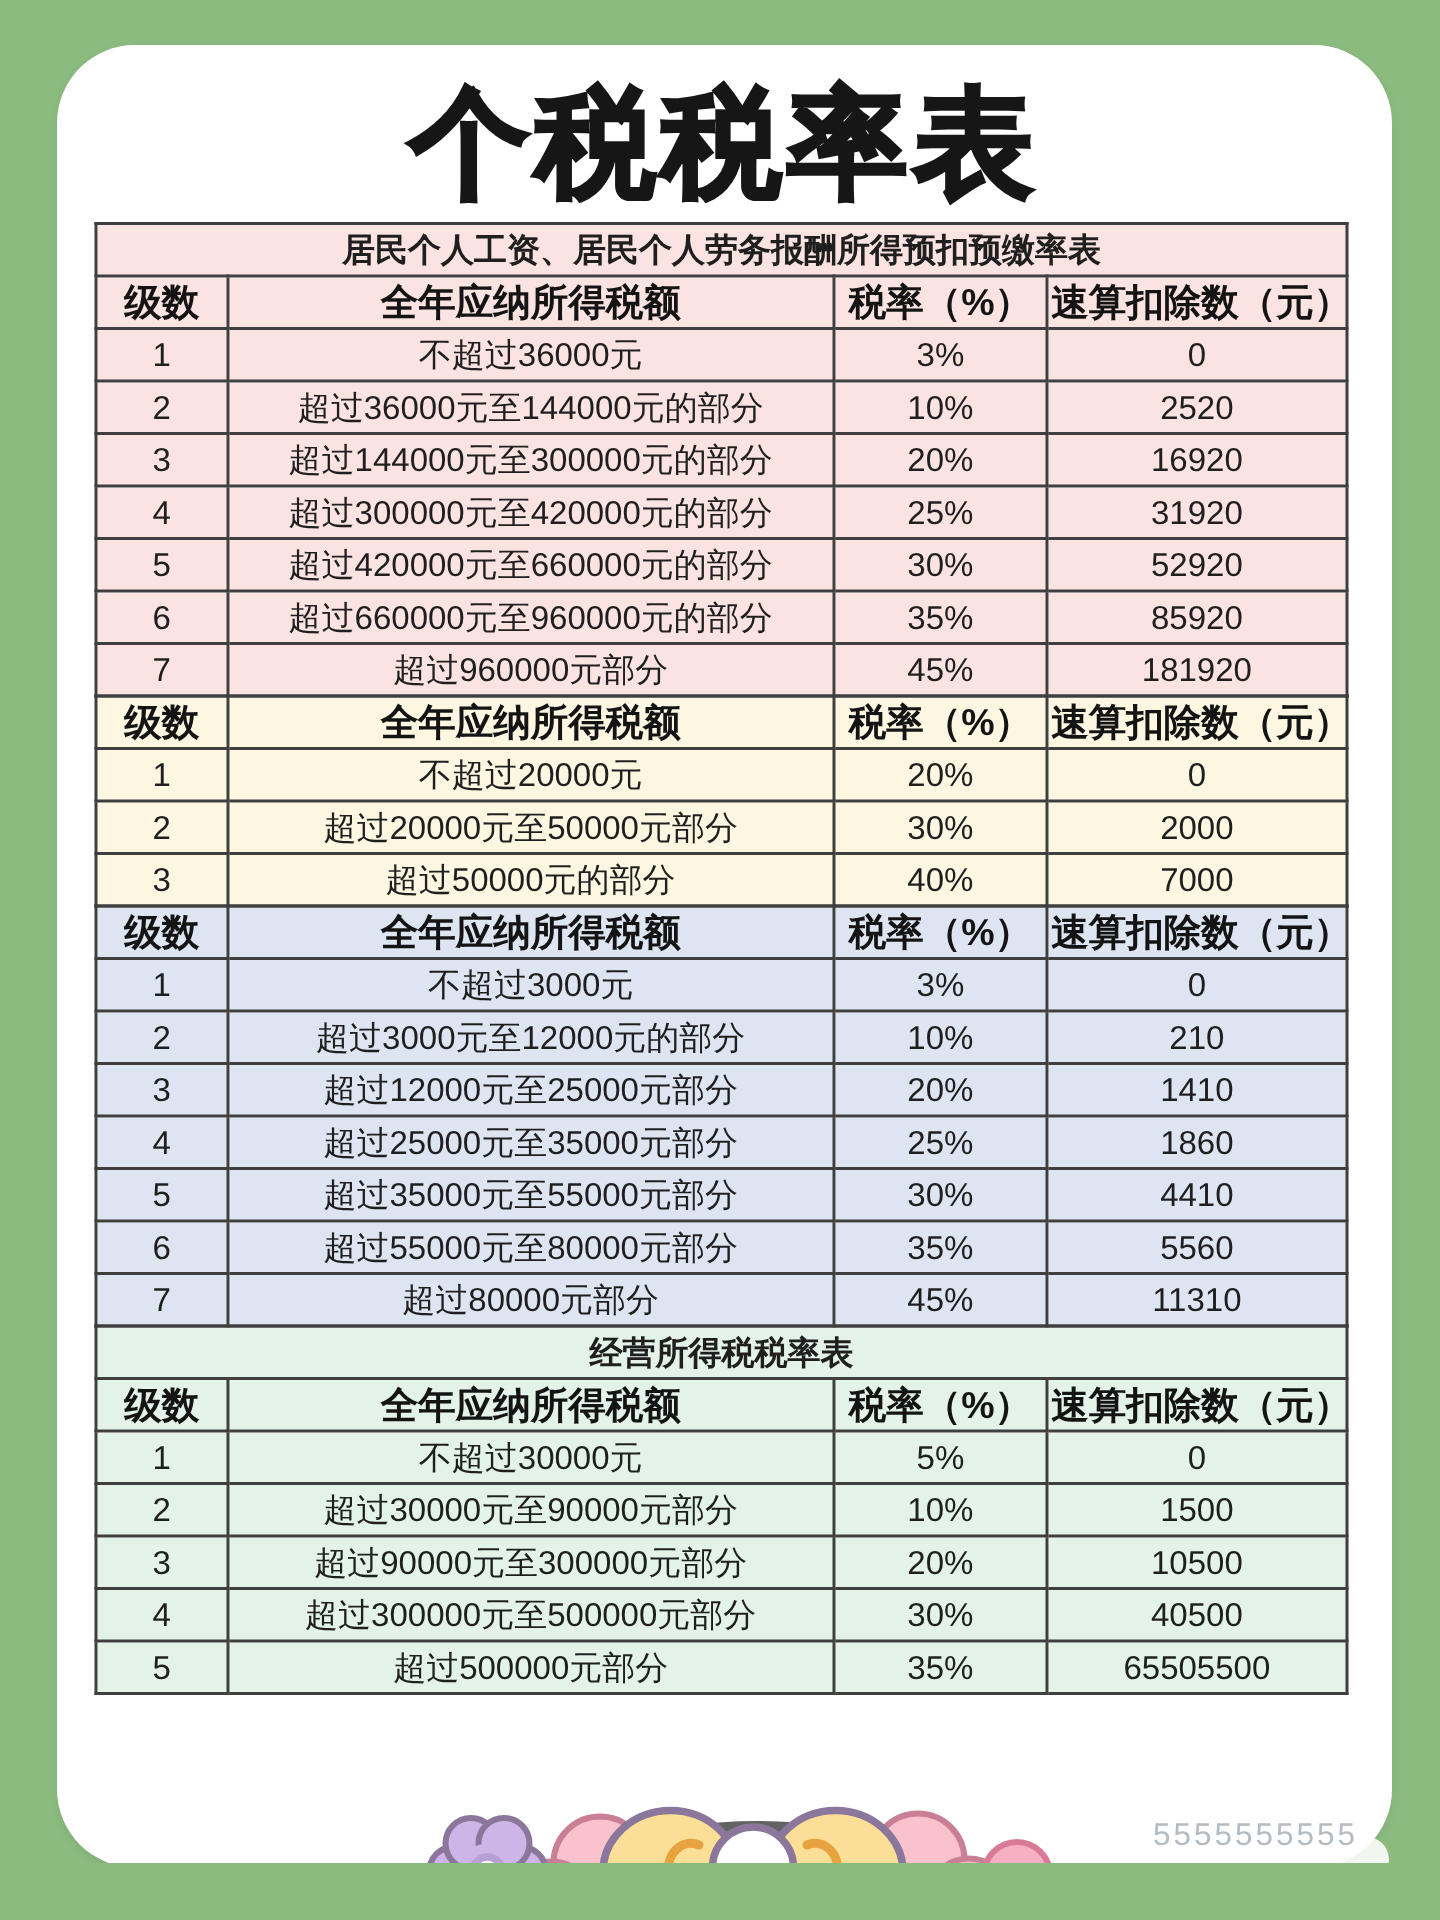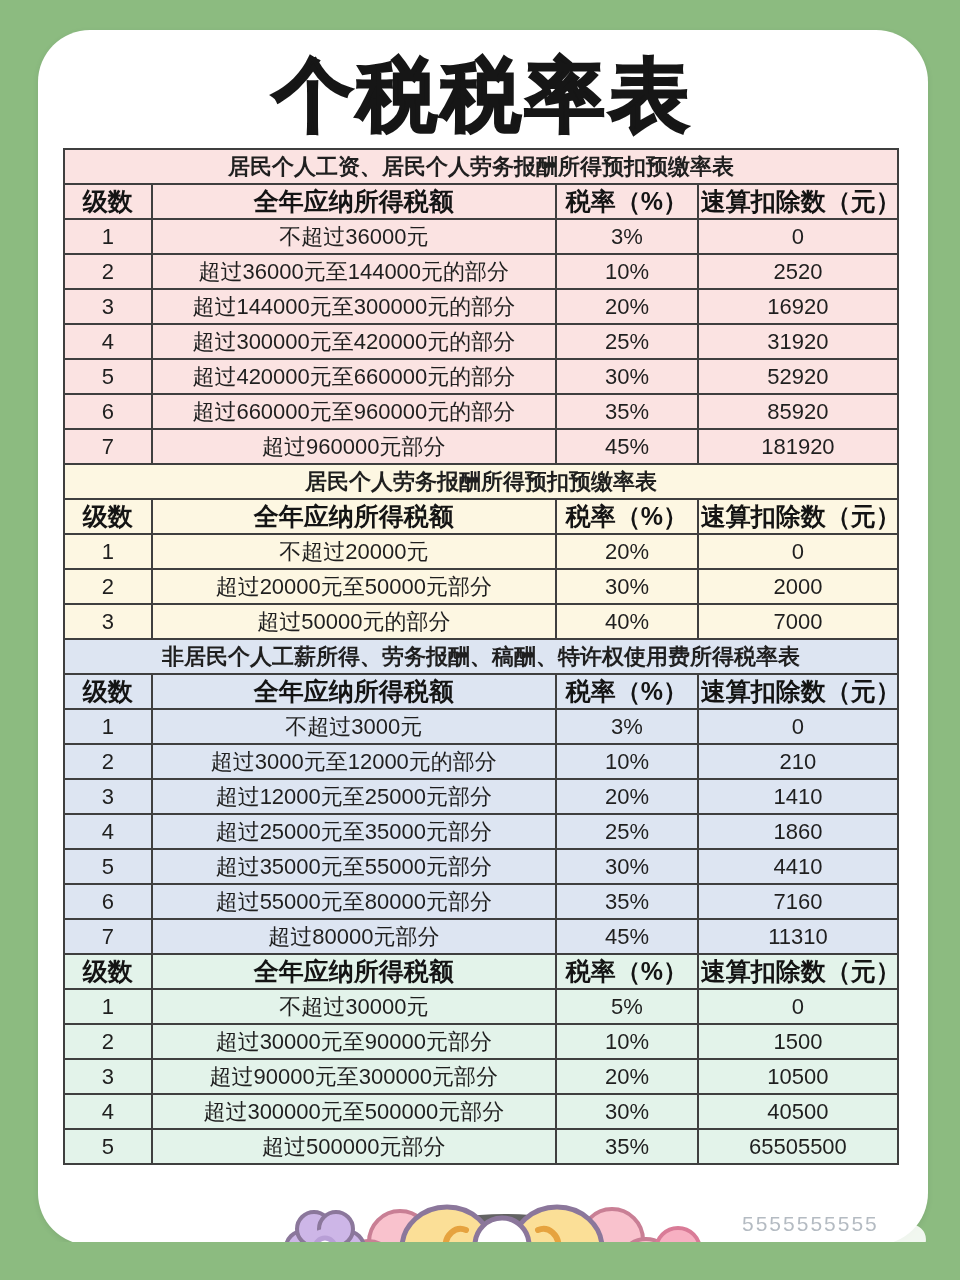--- a/index.html
+++ b/index.html
@@ -77,20 +77,21 @@
     transform:rotate(-2deg);
   }
   .watermark{
     position:absolute;
     left:742px;top:1212px;
     width:190px;
     font-size:21px;
     letter-spacing:2px;
     color:#8d97a2;
     opacity:.65;
+    text-align:center;
   }
   .decor{
     position:absolute;
     left:250px;top:1192px;
   }
 </style>
 </head>
 <body>
 
 <div class="stage">
@@ -159,23 +160,20 @@
           </tbody>
         </table>
         <table class="tax-table theme-cream">
           <colgroup>
             <col style="width: 10.5%;">
             <col style="width: 48.5%;">
             <col style="width: 17%;">
             <col style="width: 24%;">
           </colgroup>
           <tbody>
-            <tr>
-              <td colspan="4" class="section-title">居民个人劳务报酬所得预扣预缴率表</td>
-            </tr>
             <tr class="header-row">
               <td>级数</td>
               <td>全年应纳所得税额</td>
               <td>税率（%）</td>
               <td>速算扣除数（元）</td>
             </tr>
             <tr>
               <td>1</td>
               <td>不超过20000元</td>
               <td>20%</td>
@@ -189,96 +187,96 @@
             </tr>
             <tr>
               <td>3</td>
               <td>超过50000元的部分</td>
               <td>40%</td>
               <td>7000</td>
             </tr>
           </tbody>
         </table>
         <table class="tax-table theme-blue">
-          <colgroup>
-            <col style="width: 10.5%;">
-            <col style="width: 48.5%;">
-            <col style="width: 17%;">
-            <col style="width: 24%;">
-          </colgroup>
-          <tbody>
-            <tr>
-              <td colspan="4" class="section-title">非居民个人工薪所得、劳务报酬、稿酬、特许权使用费所得税率表</td>
-            </tr>
-            <tr class="header-row">
-              <td>级数</td>
-              <td>全年应纳所得税额</td>
-              <td>税率（%）</td>
-              <td>速算扣除数（元）</td>
-            </tr>
-            <tr>
-              <td>1</td>
-              <td>不超过3000元</td>
-              <td>3%</td>
-              <td>0</td>
-            </tr>
-            <tr>
-              <td>2</td>
-              <td>超过3000元至12000元的部分</td>
-              <td>10%</td>
-              <td>210</td>
-            </tr>
-            <tr>
-              <td>3</td>
-              <td>超过12000元至25000元部分</td>
-              <td>20%</td>
-              <td>1410</td>
-            </tr>
-            <tr>
-              <td>4</td>
-              <td>超过25000元至35000元部分</td>
-              <td>25%</td>
-              <td>1860</td>
-            </tr>
-            <tr>
-              <td>5</td>
-              <td>超过35000元至55000元部分</td>
-              <td>30%</td>
-              <td>4410</td>
-            </tr>
-            <tr>
-              <td>6</td>
-              <td>超过55000元至80000元部分</td>
-              <td>35%</td>
-              <td>7160</td>
-            </tr>
-            <tr>
-              <td>7</td>
-              <td>超过80000元部分</td>
-              <td>45%</td>
-              <td>11310</td>
-            </tr>
-          </tbody>
-        </table>
-        <table class="tax-table theme-green">
           <colgroup>
             <col style="width: 10.5%;">
             <col style="width: 48.5%;">
             <col style="width: 17%;">
             <col style="width: 24%;">
           </colgroup>
           <tbody>
             <tr class="header-row">
               <td>级数</td>
               <td>全年应纳所得税额</td>
               <td>税率（%）</td>
               <td>速算扣除数（元）</td>
             </tr>
             <tr>
               <td>1</td>
+              <td>不超过3000元</td>
+              <td>3%</td>
+              <td>0</td>
+            </tr>
+            <tr>
+              <td>2</td>
+              <td>超过3000元至12000元的部分</td>
+              <td>10%</td>
+              <td>210</td>
+            </tr>
+            <tr>
+              <td>3</td>
+              <td>超过12000元至25000元部分</td>
+              <td>20%</td>
+              <td>1410</td>
+            </tr>
+            <tr>
+              <td>4</td>
+              <td>超过25000元至35000元部分</td>
+              <td>25%</td>
+              <td>1860</td>
+            </tr>
+            <tr>
+              <td>5</td>
+              <td>超过35000元至55000元部分</td>
+              <td>30%</td>
+              <td>4410</td>
+            </tr>
+            <tr>
+              <td>6</td>
+              <td>超过55000元至80000元部分</td>
+              <td>35%</td>
+              <td>5560</td>
+            </tr>
+            <tr>
+              <td>7</td>
+              <td>超过80000元部分</td>
+              <td>45%</td>
+              <td>11310</td>
+            </tr>
+          </tbody>
+        </table>
+        <table class="tax-table theme-green">
+          <colgroup>
+            <col style="width: 10.5%;">
+            <col style="width: 48.5%;">
+            <col style="width: 17%;">
+            <col style="width: 24%;">
+          </colgroup>
+          <tbody>
+            <tr>
+              <td colspan="4" class="section-title">经营所得税税率表</td>
+            </tr>
+            <tr class="header-row">
+              <td>级数</td>
+              <td>全年应纳所得税额</td>
+              <td>税率（%）</td>
+              <td>速算扣除数（元）</td>
+            </tr>
+            <tr>
+              <td>1</td>
               <td>不超过30000元</td>
               <td>5%</td>
               <td>0</td>
             </tr>
             <tr>
               <td>2</td>
               <td>超过30000元至90000元部分</td>
               <td>10%</td>
               <td>1500</td>
             </tr>

